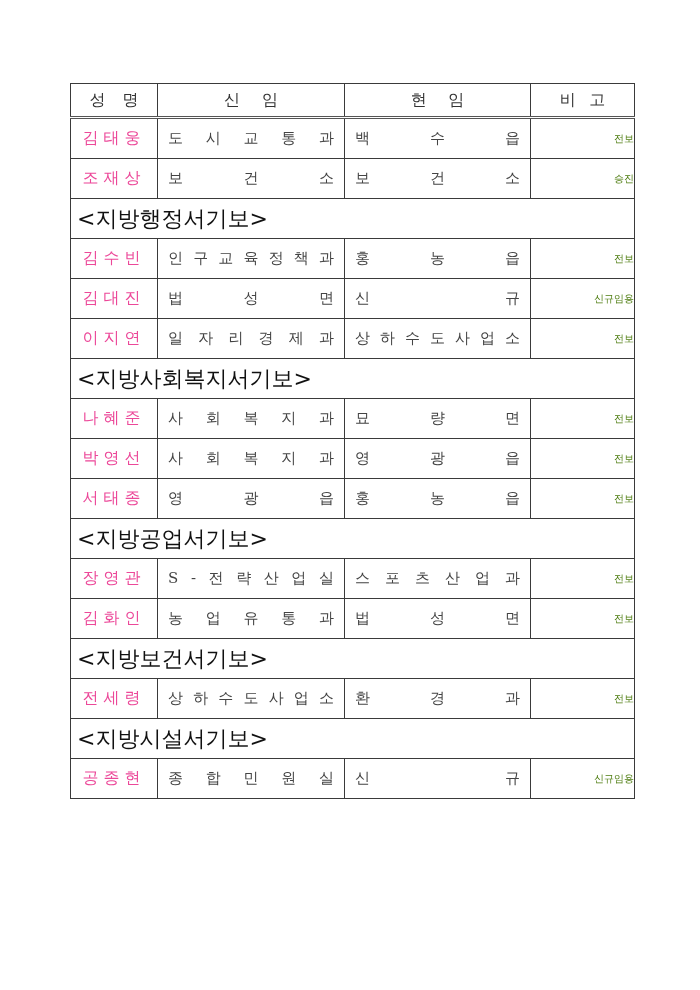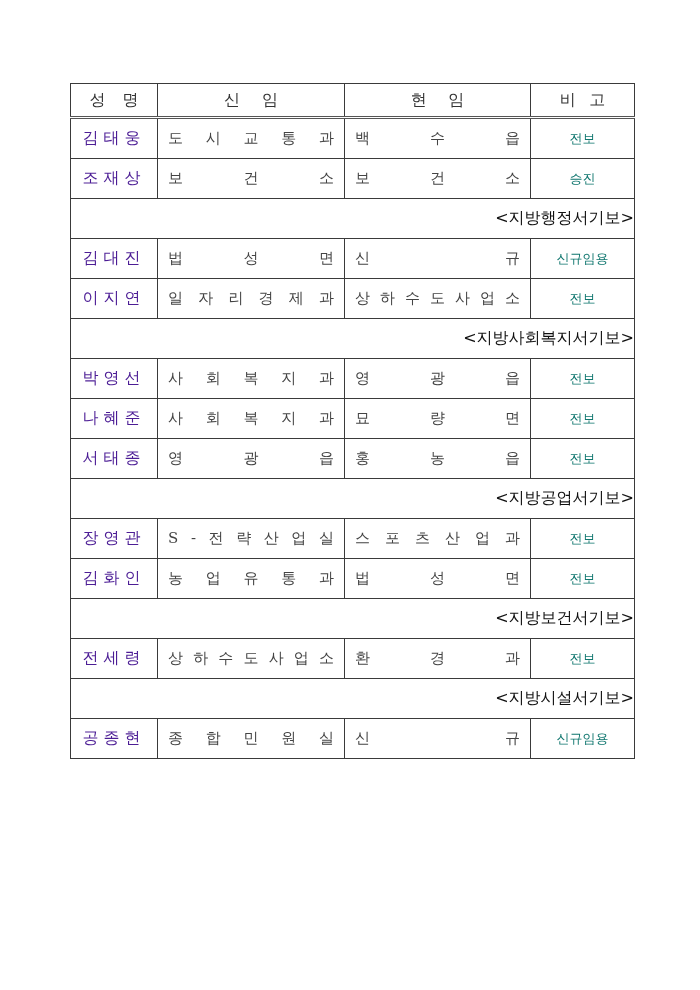--- a/index.html
+++ b/index.html
@@ -13,30 +13,30 @@
     border: 1px solid #3a3a3a; padding: 0; height: 39px;
     font-weight: normal; vertical-align: middle;
   }
   table.roster thead th { height: 32px; font-size: 16px; border-bottom: 3px double #555; }
   col.c-name { width: 87px; }
   col.c-new  { width: 187px; }
   col.c-cur  { width: 186px; }
   col.c-note { width: 104px; }
   .name {
     font-family: Liberation Sans, sans-serif; font-weight: bold;
-    font-size: 16px; text-align: center; letter-spacing: 5px; color: #4c1d95;
+    font-size: 16px; text-align: center; letter-spacing: 5px; color: #ec4899;
   }
   .dept {
     font-size: 15px; color: #444; padding: 0 10px !important;
   }
   .dept .spread { display: flex; justify-content: space-between; width: 100%; }
-  .note { text-align: center; font-size: 13px; color: #0f766e; }
+  .note { text-align: right; font-size: 10px; color: #4d7c0f; }
   .section td {
     font-family: "DejaVu Sans", "Liberation Sans", sans-serif; font-weight: bold;
-    font-size: 16px; color: #111; padding-left: 6px !important; text-align: right;
+    font-size: 22px; color: #111; padding-left: 6px !important; text-align: left;
   }
   th.h { text-align: center; color: #333; }
   th.h .spread { display: flex; justify-content: space-around; padding: 0 10px; }
 </style>
 </head>
 <body>
 
 <table class="roster">
   <colgroup>
     <col class="c-name">
@@ -108,20 +108,42 @@
             <span>건</span>
             <span>소</span>
           </div>
         </td>
         <td class="note">승진</td>
       </tr>
       <tr class="section">
         <td colspan="4">&lt;지방행정서기보&gt;</td>
       </tr>
       <tr>
+        <td class="name">김수빈</td>
+        <td class="dept">
+          <div class="spread">
+            <span>인</span>
+            <span>구</span>
+            <span>교</span>
+            <span>육</span>
+            <span>정</span>
+            <span>책</span>
+            <span>과</span>
+          </div>
+        </td>
+        <td class="dept">
+          <div class="spread">
+            <span>홍</span>
+            <span>농</span>
+            <span>읍</span>
+          </div>
+        </td>
+        <td class="note">전보</td>
+      </tr>
+      <tr>
         <td class="name">김대진</td>
         <td class="dept">
           <div class="spread">
             <span>법</span>
             <span>성</span>
             <span>면</span>
           </div>
         </td>
         <td class="dept">
           <div class="spread">
@@ -153,55 +175,55 @@
             <span>업</span>
             <span>소</span>
           </div>
         </td>
         <td class="note">전보</td>
       </tr>
       <tr class="section">
         <td colspan="4">&lt;지방사회복지서기보&gt;</td>
       </tr>
       <tr>
-        <td class="name">박영선</td>
+        <td class="name">나혜준</td>
         <td class="dept">
           <div class="spread">
             <span>사</span>
             <span>회</span>
             <span>복</span>
             <span>지</span>
             <span>과</span>
           </div>
         </td>
         <td class="dept">
           <div class="spread">
-            <span>영</span>
-            <span>광</span>
-            <span>읍</span>
-          </div>
-        </td>
-        <td class="note">전보</td>
-      </tr>
-      <tr>
-        <td class="name">나혜준</td>
+            <span>묘</span>
+            <span>량</span>
+            <span>면</span>
+          </div>
+        </td>
+        <td class="note">전보</td>
+      </tr>
+      <tr>
+        <td class="name">박영선</td>
         <td class="dept">
           <div class="spread">
             <span>사</span>
             <span>회</span>
             <span>복</span>
             <span>지</span>
             <span>과</span>
           </div>
         </td>
         <td class="dept">
           <div class="spread">
-            <span>묘</span>
-            <span>량</span>
-            <span>면</span>
+            <span>영</span>
+            <span>광</span>
+            <span>읍</span>
           </div>
         </td>
         <td class="note">전보</td>
       </tr>
       <tr>
         <td class="name">서태종</td>
         <td class="dept">
           <div class="spread">
             <span>영</span>
             <span>광</span>

